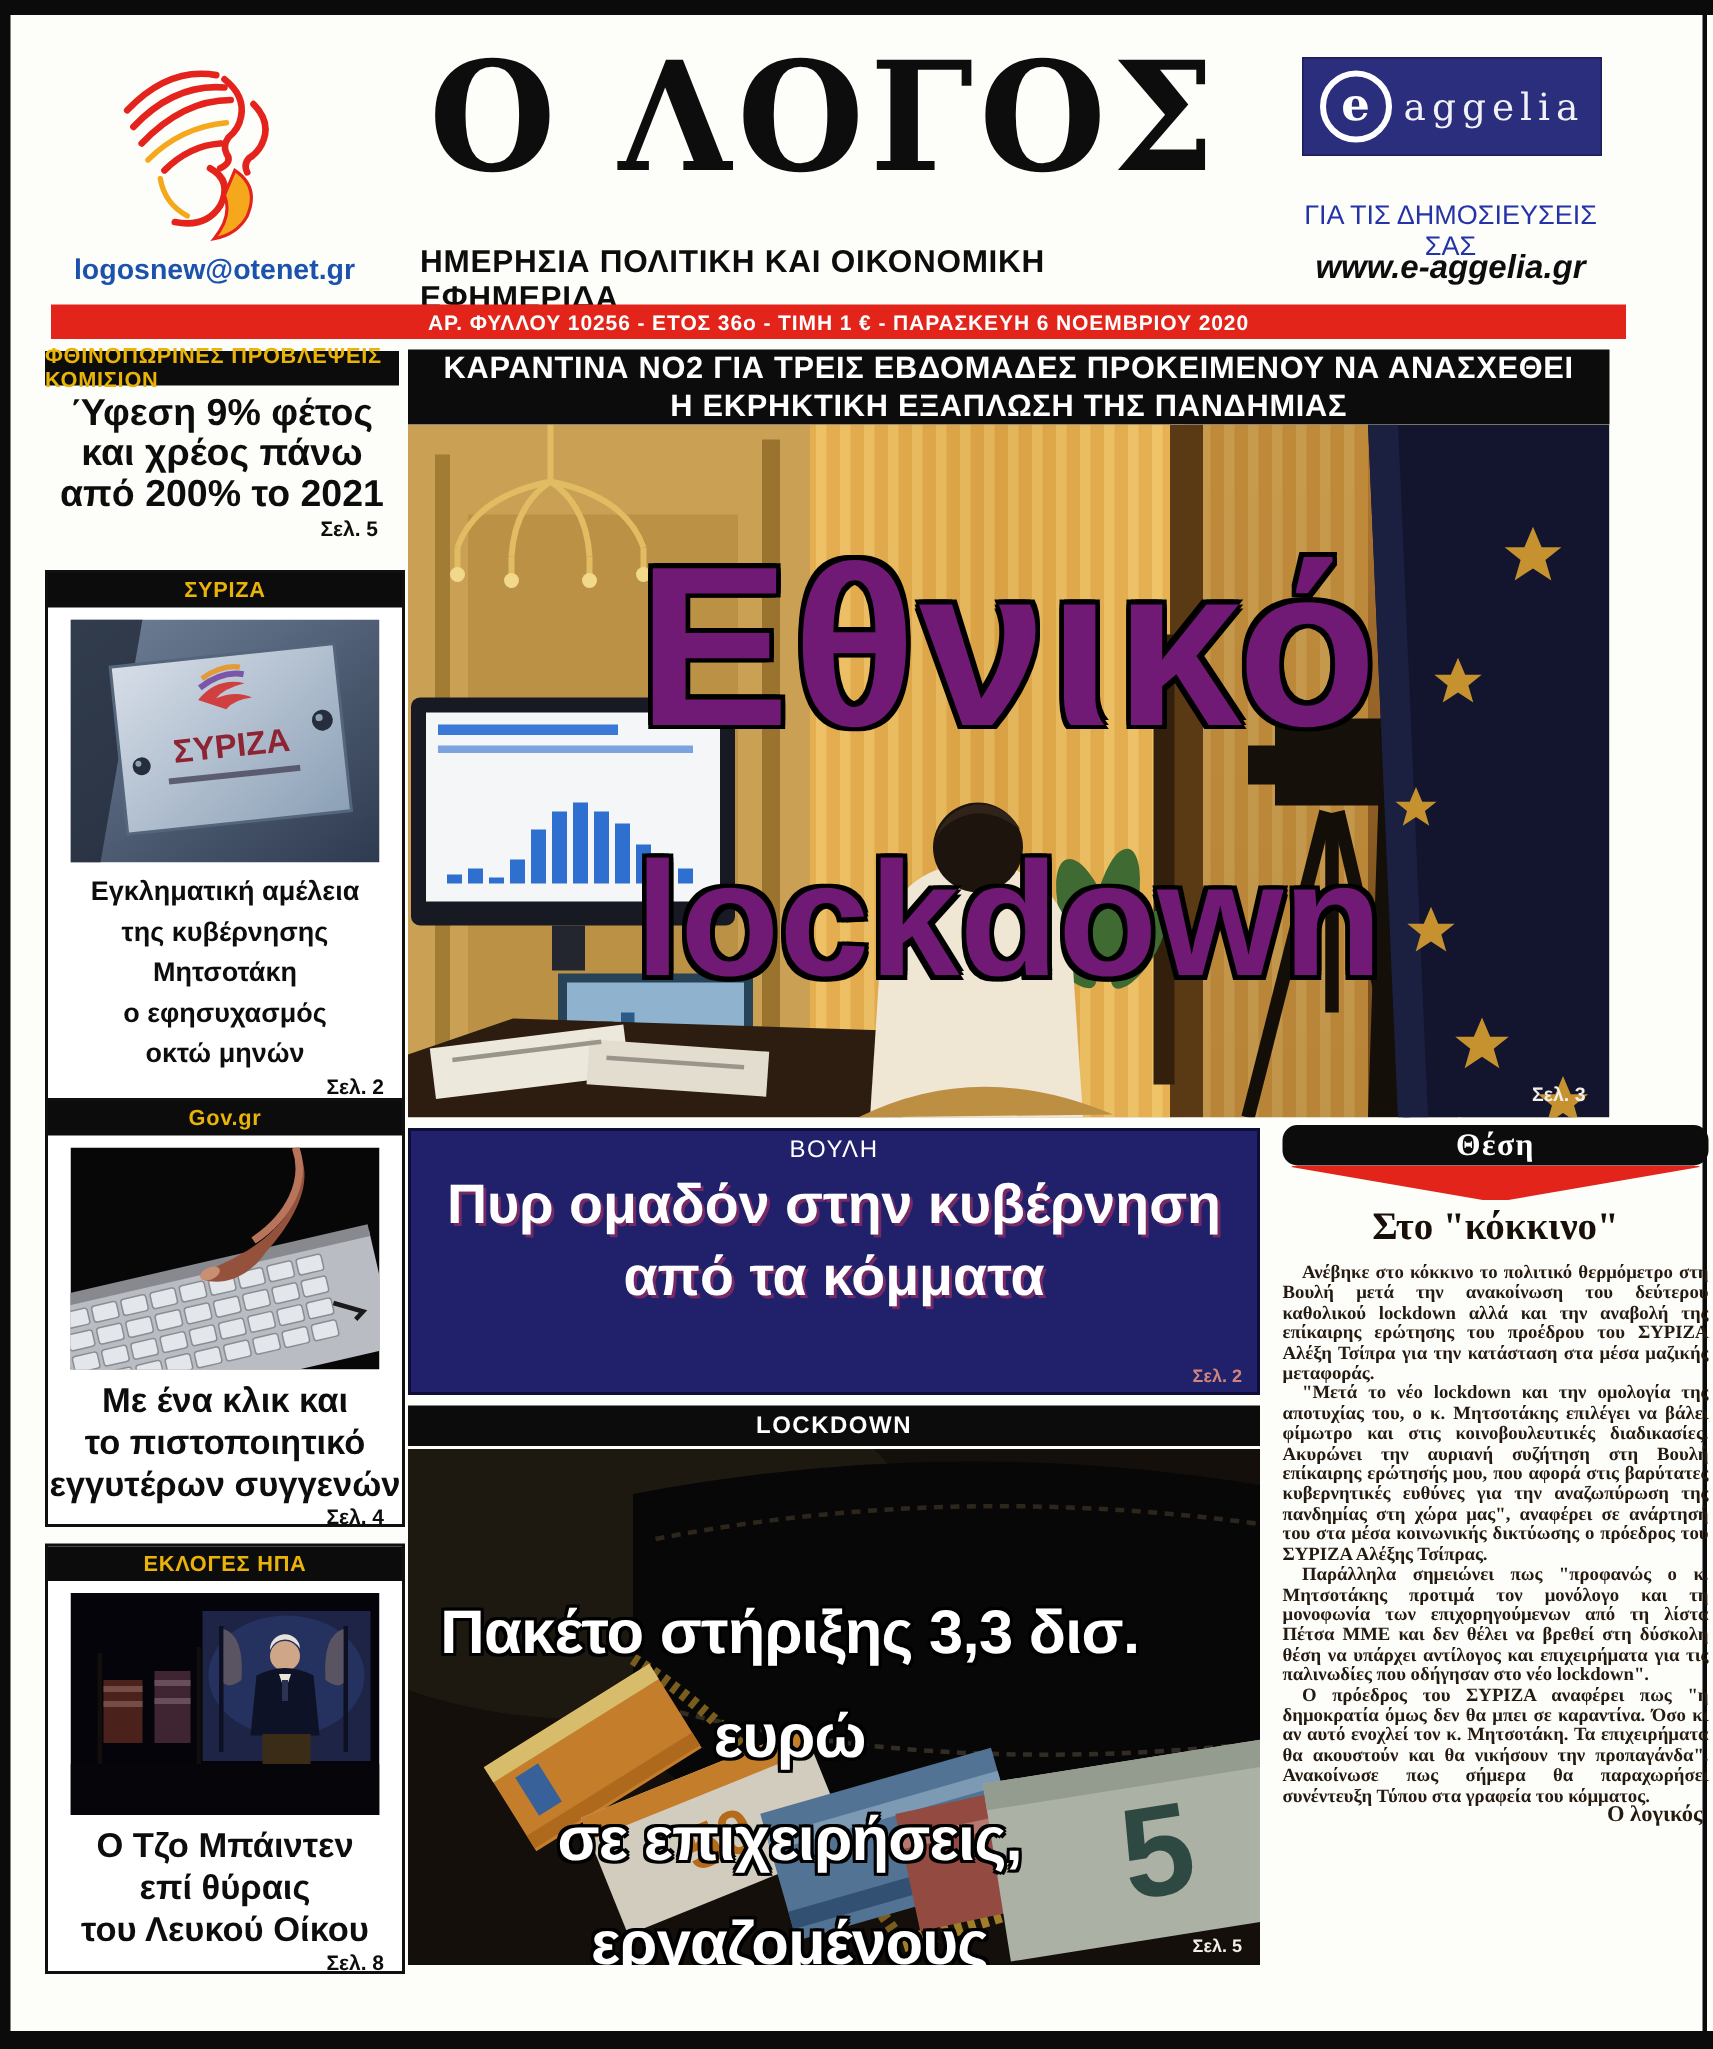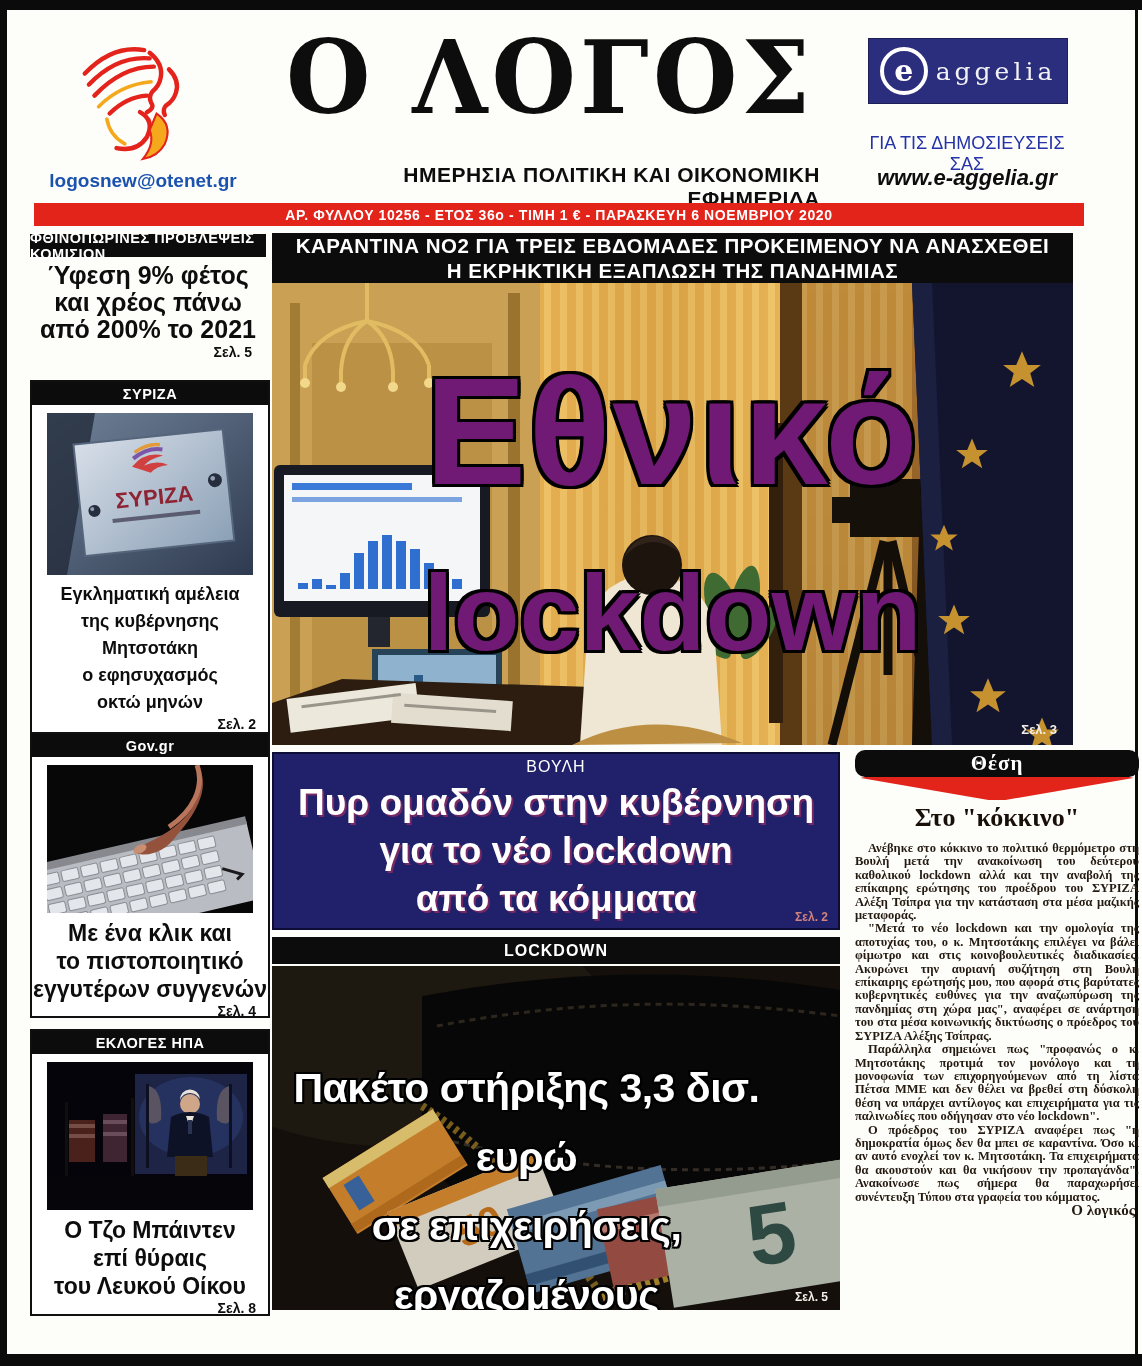--- a/index.html
+++ b/index.html
@@ -11,21 +11,21 @@
   
   .frame-top{left:0;top:0;width:1142px;height:10px;background:#0b0b0b;}
   .frame-bottom{left:0;top:1354px;width:1142px;height:12px;background:#0b0b0b;}
   .frame-left{left:0;top:0;width:7px;height:1366px;background:#0b0b0b;}
   .frame-right{left:1135px;top:0;width:3px;height:1366px;background:#0b0b0b;}
 
   
   .paper-title{left:275px;top:18px;width:550px;text-align:center;
     font-family:"DejaVu Serif","Liberation Serif",serif;font-weight:bold;
     font-size:97px;line-height:120px;letter-spacing:4px;color:#0d0d0d;transform:scaleY(1.04);}
-  .paper-subtitle{left:280px;top:163px;width:540px;text-align:right;
+  .paper-subtitle{left:280px;top:163px;width:540px;text-align:left;
     font-weight:bold;font-size:21px;letter-spacing:.5px;color:#0d0d0d;}
   .logo-faces{left:70px;top:28px;width:140px;height:138px;}
   .masthead-email{left:28px;top:170px;width:230px;text-align:center;
     font-weight:bold;font-size:19px;color:#1b52ae;}
   .ad-box{left:868px;top:38px;width:198px;height:64px;background:#2b2d7d;
     display:flex;align-items:center;justify-content:center;gap:8px;border:1px solid #1d1f56;}
   .ad-circle{width:40px;height:40px;border:4px solid #fff;border-radius:50%;
     display:flex;align-items:center;justify-content:center;
     font-family:"DejaVu Serif",serif;font-weight:bold;font-size:30px;color:#fff;line-height:1;}
   .ad-word{font-family:"DejaVu Serif",serif;font-size:25px;color:#f2f2f6;letter-spacing:4px;}
@@ -34,21 +34,21 @@
   .ad-url{left:858px;top:165px;width:218px;text-align:center;
     font-weight:bold;font-style:italic;font-size:22px;color:#0d0d0d;}
 
   
   .edition-bar{left:34px;top:203px;width:1050px;height:23px;background:#e2241b;
     display:flex;align-items:center;justify-content:center;
     color:#fff;font-weight:bold;font-size:14px;letter-spacing:.6px;}
 
   
   .lc{left:30px;width:236px;}
-  .sec-bar{background:#0c0c0c;color:#ffffff;font-weight:bold;font-size:14.5px;
+  .sec-bar{background:#0c0c0c;color:#eab308;font-weight:bold;font-size:14.5px;
     display:flex;align-items:center;justify-content:center;height:23px;letter-spacing:.5px;}
   .lc-head{font-weight:bold;text-align:center;color:#0d0d0d;}
   .pageref{font-weight:bold;font-size:14px;text-align:right;color:#0d0d0d;}
   .lc-box{border:2px solid #101010;background:#fff;}
   .lc-photo{display:block;margin:8px auto 6px auto;}
 
   
   .banner{left:272px;top:233px;width:801px;height:50px;background:#0c0c0c;color:#fff;
     font-weight:bold;font-size:20.5px;line-height:25px;text-align:center;letter-spacing:.5px;
     display:flex;flex-direction:column;justify-content:center;}
@@ -376,21 +376,20 @@
   </svg>
   <div class="abs main-hl1 outline-w">Εθνικό</div>
   <div class="abs main-hl2 outline-w">lockdown</div>
   <div class="abs photo-page" style="right:16px;bottom:8px;">Σελ. 3</div>
 </div>
 
 <div class="abs vouli">
   <div class="abs vouli-kicker">ΒΟΥΛΗ</div>
   <div class="abs vouli-lines">
     <div>Πυρ ομαδόν στην κυβέρνηση</div>
-    <div>για το νέο lockdown</div>
     <div>από τα κόμματα</div>
   </div>
   <div class="abs vouli-page">Σελ. 2</div>
 </div>
 
 <div class="abs lockdown-bar">LOCKDOWN</div>
 <div class="abs lockdown-photo">
   <svg width="568" height="344" viewBox="0 0 568 344">
     <rect width="568" height="344" fill="#17120d"></rect>
     <ellipse cx="120" cy="60" rx="220" ry="120" fill="#2e2719" opacity=".55"></ellipse>

